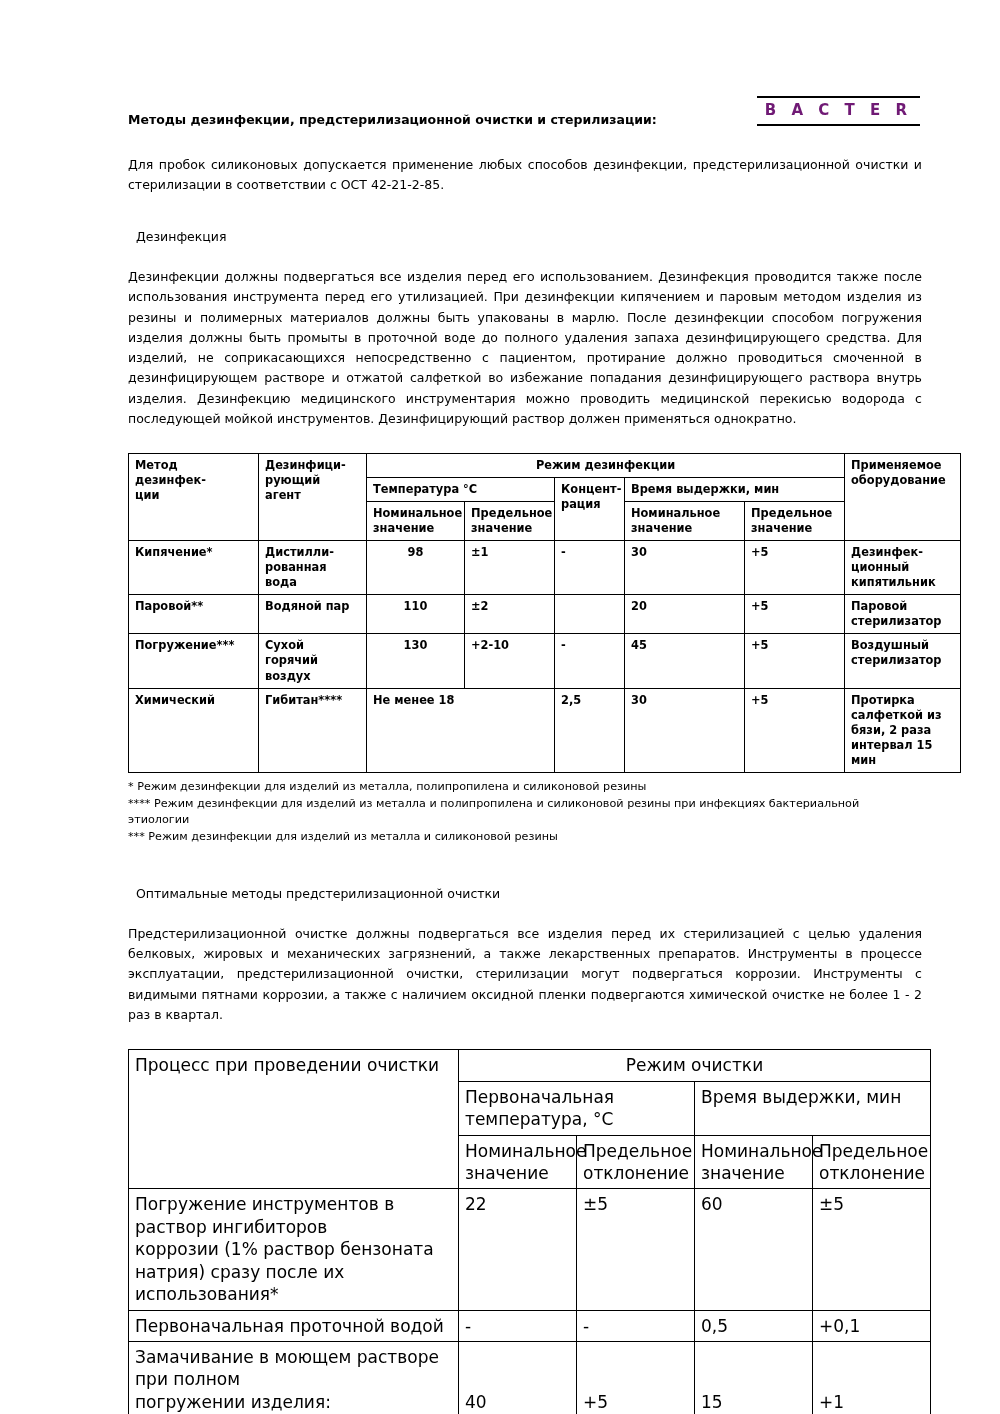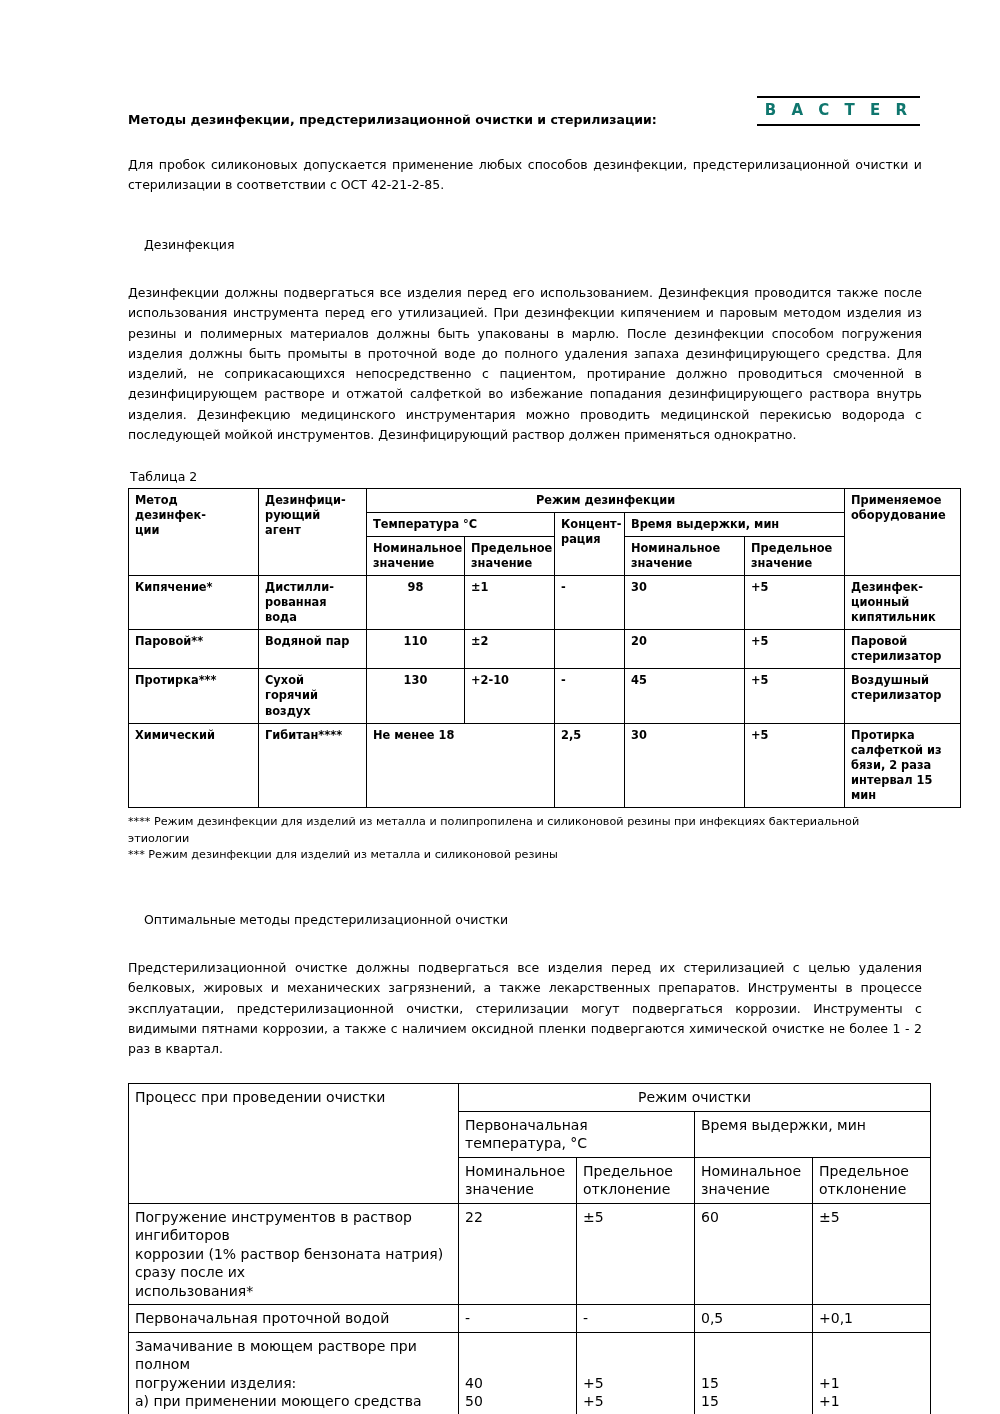--- a/index.html
+++ b/index.html
@@ -23,42 +23,42 @@
     position: absolute;
     top: 96px;
     right: 80px;
     border-top: 2px solid #000;
     border-bottom: 2px solid #000;
     padding: 5px 8px 6px 8px;
     font-family: "DejaVu Sans", sans-serif;
     font-size: 15px;
     font-weight: bold;
     letter-spacing: 5px;
-    color: #0f766e;
+    color: #701a75;
     line-height: 1;
   }
   .doc-title {
     font-size: 12.5px;
     font-weight: bold;
     margin: 16px 0 26px 0;
     line-height: 1.4;
   }
   p.body-text {
     font-size: 12.5px;
     line-height: 1.62;
     text-align: justify;
     margin: 0 0 2px 0;
   }
   .gap-sm { height: 12px; }
   .gap-md { height: 22px; }
   .gap-lg { height: 30px; }
   .section-label {
     font-size: 12.5px;
     line-height: 1.6;
-    margin: 16px;
+    margin: 8px;
   }
   .table-caption {
     font-size: 12.5px;
     margin: 0 0 4px 2px;
   }
   table {
     border-collapse: collapse;
     width: 100%;
     table-layout: fixed;
   }
@@ -75,40 +75,39 @@
     text-align: center;
   }
   .t2 td, .t2 th { height: 14px; font-weight: bold; }
   .notes {
     margin-top: 6px;
   }
   .notes div {
     font-size: 11.2px;
     line-height: 1.5;
   }
-  .t3 td, .t3 th { font-size: 14px; }
+  .t3 td, .t3 th { font-size: 17px; }
 </style>
 </head>
 <body>
 
 <div class="page">
 
   <div class="logo">B A C T E R</div>
 
   <div class="doc-title">Методы дезинфекции, предстерилизационной очистки и стерилизации:</div>
 
   <p class="body-text">Для пробок силиконовых допускается применение любых способов дезинфекции, предстерилизационной очистки и стерилизации в соответствии с ОСТ 42-21-2-85.</p>
 
   <div class="gap-md"></div>
   <p class="section-label">Дезинфекция</p>
   <div class="gap-sm"></div>
   <p class="body-text">Дезинфекции должны подвергаться все изделия перед его использованием. Дезинфекция проводится также после использования инструмента перед его утилизацией. При дезинфекции кипячением и паровым методом изделия из резины и полимерных материалов должны быть упакованы в марлю. После дезинфекции способом погружения изделия должны быть промыты в проточной воде до полного удаления запаха дезинфицирующего средства. Для изделий, не соприкасающихся непосредственно с пациентом, протирание должно проводиться смоченной в дезинфицирующем растворе и отжатой салфеткой во избежание попадания дезинфицирующего раствора внутрь изделия.   Дезинфекцию медицинского инструментария можно проводить медицинской перекисью водорода с последующей мойкой инструментов. Дезинфицирующий раствор должен применяться однократно.</p>
 
   <div class="gap-md"></div>
-  <div class="table-caption">Таблица 2</div>
 
   <table class="t2">
     <colgroup>
       <col style="width:130px">
       <col style="width:108px">
       <col style="width:98px">
       <col style="width:90px">
       <col style="width:70px">
       <col style="width:120px">
       <col style="width:100px">
@@ -162,21 +161,21 @@
         <td class="center">110</td>
         <td>±2</td>
         <td></td>
         <td>20</td>
         <td>+5</td>
         <td style="white-space:pre-line">Паровой
 стерилизатор</td>
       </tr>
 
       <tr style="height:38px">
-        <td>Протирка***</td>
+        <td>Погружение***</td>
         <td style="white-space:pre-line">Сухой горячий
 воздух</td>
         <td class="center">130</td>
         <td>+2-10</td>
         <td>-</td>
         <td>45</td>
         <td>+5</td>
         <td style="white-space:pre-line">Воздушный
 стерилизатор</td>
       </tr>
@@ -191,20 +190,21 @@
         <td style="white-space:pre-line">Протирка
 салфеткой из
 бязи, 2 раза
 интервал 15
 мин</td>
       </tr>
     </tbody>
   </table>
 
   <div class="notes">
+    <div>* Режим дезинфекции для изделий из металла, полипропилена и силиконовой резины</div>
     <div>**** Режим дезинфекции для изделий из металла и полипропилена и силиконовой резины  при инфекциях бактериальной этиологии</div>
     <div>*** Режим дезинфекции для изделий из металла и силиконовой резины</div>
   </div>
 
   <div class="gap-lg"></div>
   <p class="section-label">Оптимальные методы предстерилизационной очистки</p>
   <div class="gap-sm"></div>
   <p class="body-text">Предстерилизационной очистке должны подвергаться все изделия перед их стерилизацией с целью удаления белковых, жировых и механических загрязнений, а также лекарственных препаратов. Инструменты в процессе эксплуатации, предстерилизационной очистки, стерилизации могут подвергаться коррозии. Инструменты с видимыми пятнами коррозии, а также с наличием оксидной пленки подвергаются химической очистке не более 1 - 2 раз в квартал.</p>
 
   <div class="gap-md"></div>

